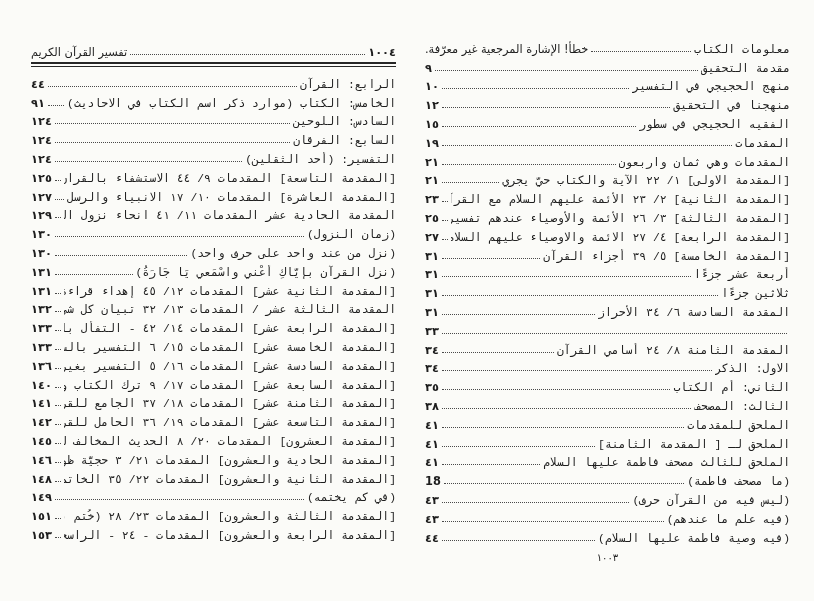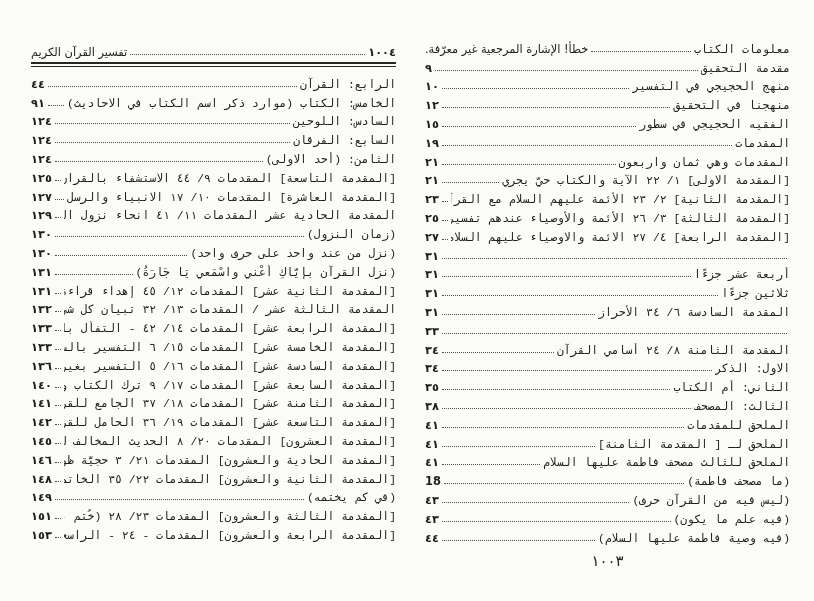--- a/index.html
+++ b/index.html
@@ -33,21 +33,21 @@
   .toc-text{flex:0 1 auto;min-width:0;overflow:hidden;font-family:Liberation Mono, monospace;}
   .leader{
     flex:1 1 6px;min-width:6px;height:0;
     border-bottom:1.6px dotted #4a4a4a;
     margin:0 3px 4px 3px;
   }
   .toc-page{flex:0 0 auto;font-weight:bold;}
   .bold{font-weight:normal;}
 
   .page-footer{
-    text-align:center;margin-top:7px;font-size:15px;letter-spacing:1px;
+    text-align:center;margin-top:7px;font-size:10px;letter-spacing:1px;
   }
 </style>
 </head>
 <body>
 
 <div class="spread">
 
   <section class="page page-left">
     <div class="page-header">
       <span class="toc-page">١٠٠٤</span>
@@ -70,21 +70,21 @@
           <span class="toc-text">السادس: اللوحين</span>
           <span class="leader"></span>
           <span class="toc-page">١٢٤</span>
         </div>
         <div class="toc-row">
           <span class="toc-text">السابع: الفرقان</span>
           <span class="leader"></span>
           <span class="toc-page">١٢٤</span>
         </div>
         <div class="toc-row">
-          <span class="toc-text">الثامن: (أحد الاولى)</span>
+          <span class="toc-text">التفسير: (أحد الثقلين)</span>
           <span class="leader"></span>
           <span class="toc-page">١٢٤</span>
         </div>
         <div class="toc-row">
           <span class="toc-text">[المقدمة التاسعة] المقدمات ٩/ ٤٤ الاستشفاء بالقران</span>
           <span class="leader"></span>
           <span class="toc-page">١٢٥</span>
         </div>
         <div class="toc-row">
           <span class="toc-text">[المقدمة العاشرة] المقدمات ١٠/ ١٧ الانبياء والرسل</span>
@@ -235,20 +235,21 @@
           <span class="toc-text">[المقدمة الثالثة] ٣/ ٢٦ الأئمة والأوصياء عندهم تفسير القرآن وتأويله وهم أعلم الناس بها</span>
           <span class="leader"></span>
           <span class="toc-page">٢٥</span>
         </div>
         <div class="toc-row">
           <span class="toc-text">[المقدمة الرابعة] ٤/ ٢٧ الائمة والاوصياء عليهم السلام عندهم علم الكتاب كله وهم القيم له</span>
           <span class="leader"></span>
           <span class="toc-page">٢٧</span>
         </div>
         <div class="toc-row">
+          <span class="toc-text">[المقدمة الخامسة] ٥/ ٣٩ أجزاء القرآن</span>
           <span class="leader"></span>
           <span class="toc-page">٣١</span>
         </div>
         <div class="toc-row">
           <span class="toc-text">أربعة عشر جزءًا</span>
           <span class="leader"></span>
           <span class="toc-page">٣١</span>
         </div>
         <div class="toc-row">
           <span class="toc-text">ثلاثين جزءًا</span>
@@ -303,21 +304,21 @@
           <span class="toc-text">(ما مصحف فاطمة)</span>
           <span class="leader"></span>
           <span class="toc-page">18</span>
         </div>
         <div class="toc-row">
           <span class="toc-text">(ليس فيه من القرآن حرف)</span>
           <span class="leader"></span>
           <span class="toc-page">٤٣</span>
         </div>
         <div class="toc-row">
-          <span class="toc-text">(فيه علم ما يكون)</span>
+          <span class="toc-text">(فيه علم ما عندهم)</span>
           <span class="leader"></span>
           <span class="toc-page">٤٣</span>
         </div>
         <div class="toc-row">
           <span class="toc-text">(فيه وصية فاطمة عليها السلام)</span>
           <span class="leader"></span>
           <span class="toc-page">٤٤</span>
         </div>
       </div>
     <div class="page-footer">١٠٠٣</div>

